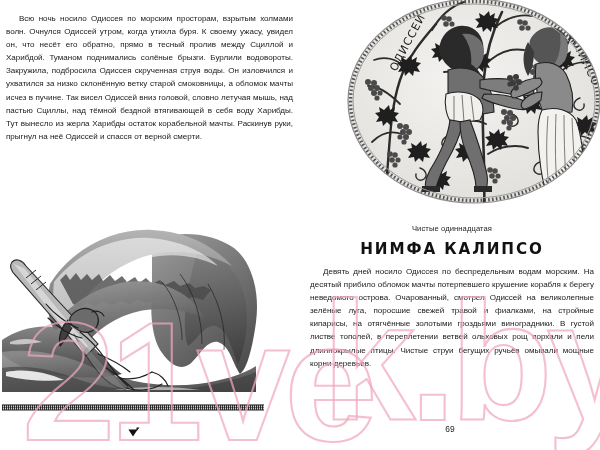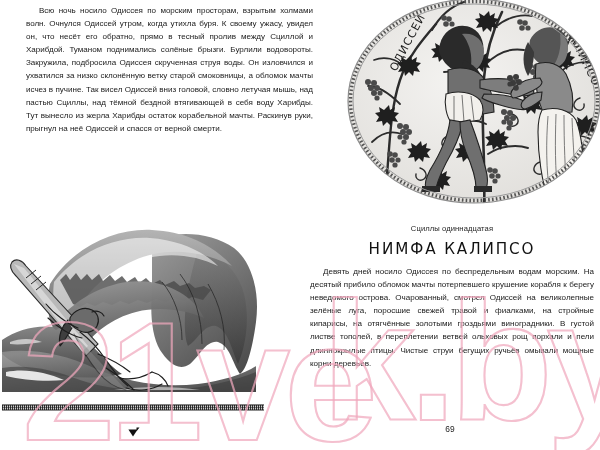--- a/index.html
+++ b/index.html
@@ -16,21 +16,21 @@
   
   .body-text{
     font-size:8.05px;line-height:13.1px;
     text-align:justify;text-justify:inter-word;
     color:#1a1a1a;letter-spacing:-0.02px;
     word-spacing:0.1px;
   }
   .body-text p{margin:0;text-indent:13px;}
 
   
-  .left-text{position:absolute;left:6px;top:4px;width:287px;margin-left:20px;}
+  .left-text{position:absolute;left:6px;top:12px;width:287px;}
 
   .wave-illo{position:absolute;left:2px;top:222px;width:262px;height:180px;}
   .wave-illo svg{display:block;width:100%;height:100%;}
 
   .rule-band{position:absolute;left:2px;top:404px;width:262px;height:5px;
     background:
       repeating-linear-gradient(90deg,#2a2a2a 0 1px,transparent 1px 2px),
       repeating-linear-gradient(0deg,#6d6d6d 0 1px,#c9c9c9 1px 2px);
     background-blend-mode:multiply;
     border-top:1px solid #777;border-bottom:1px solid #777;
@@ -46,21 +46,21 @@
   
   .oval-illo{position:absolute;left:44px;top:-6px;width:280px;height:215px;
     overflow:hidden;}
   .oval-illo svg{display:block;width:280px;height:215px;}
 
   .chapter-block{position:absolute;left:10px;top:224px;width:284px;text-align:center;}
   .chapter-kicker{font-size:7.6px;color:#1d1d1d;letter-spacing:.1px;
     margin:0 0 6.5px 0;}
   .chapter-title{
     font-family:"DejaVu Sans",sans-serif;
-    font-size:15.2px;font-weight:400;letter-spacing:1.9px;
+    font-size:15.2px;font-weight:700;letter-spacing:1.9px;
     color:#111;margin:0;
     transform:scaleY(1.04);
   }
 
   .right-text{position:absolute;left:10px;top:265px;width:284px;}
 
   .page-number{position:absolute;left:0;top:424px;width:300px;
     text-align:center;font-size:8.4px;color:#1d1d1d;}
 
   
@@ -428,21 +428,21 @@
           </g>
         </g>
 
         <ellipse cx="130" cy="107" rx="126" ry="102" fill="none" stroke="#8c8c8c" stroke-width="1.2"></ellipse>
         <ellipse cx="130" cy="107" rx="121" ry="97" fill="none" stroke="#9a9a9a" stroke-width="1"></ellipse>
         <ellipse cx="130" cy="107" rx="123.5" ry="99.5" fill="none" stroke="#3a3a3a" stroke-width="3.4" stroke-dasharray="1.6 2.2" opacity=".85"></ellipse>
       </svg>
     </div>
 
     <div class="chapter-block">
-      <p class="chapter-kicker">Сциллы одиннадцатая</p>
+      <p class="chapter-kicker">Чистые одиннадцатая</p>
       <h1 class="chapter-title">НИМФА КАЛИПСО</h1>
     </div>
 
     <div class="right-text body-text">
       <p>Девять дней носило Одиссея по беспредельным водам морским. На десятый прибило обломок мачты потерпевшего крушение корабля к берегу неведомого острова. Очарованный, смотрел Одиссей на великолепные зелёные луга, поросшие свежей травой и фиалками, на стройные кипарисы, на отягчённые золотыми гроздьями виноградники. В густой листве тополей, в переплетении ветвей ольховых рощ порхали и пели длиннокрылые птицы. Чистые струи бегущих ручьёв омывали мощные корни деревьев.</p>
     </div>
 
     <div class="page-number">69</div>
   </div>
 </div>

